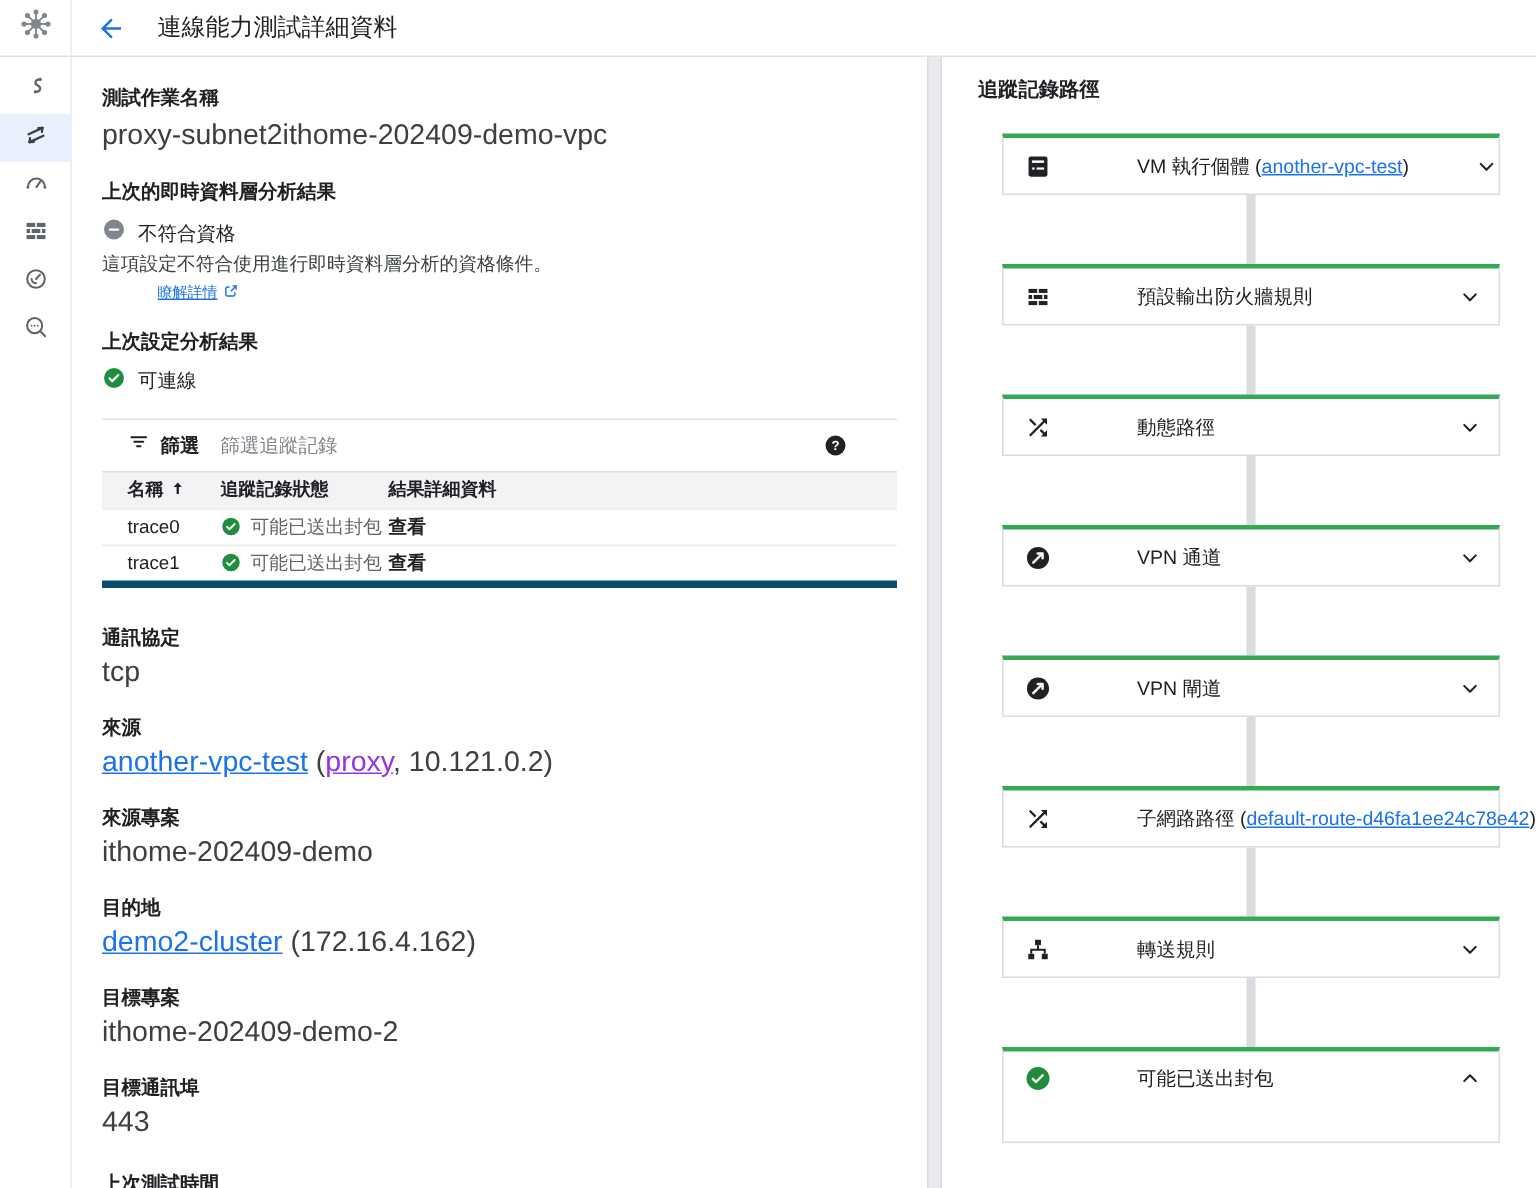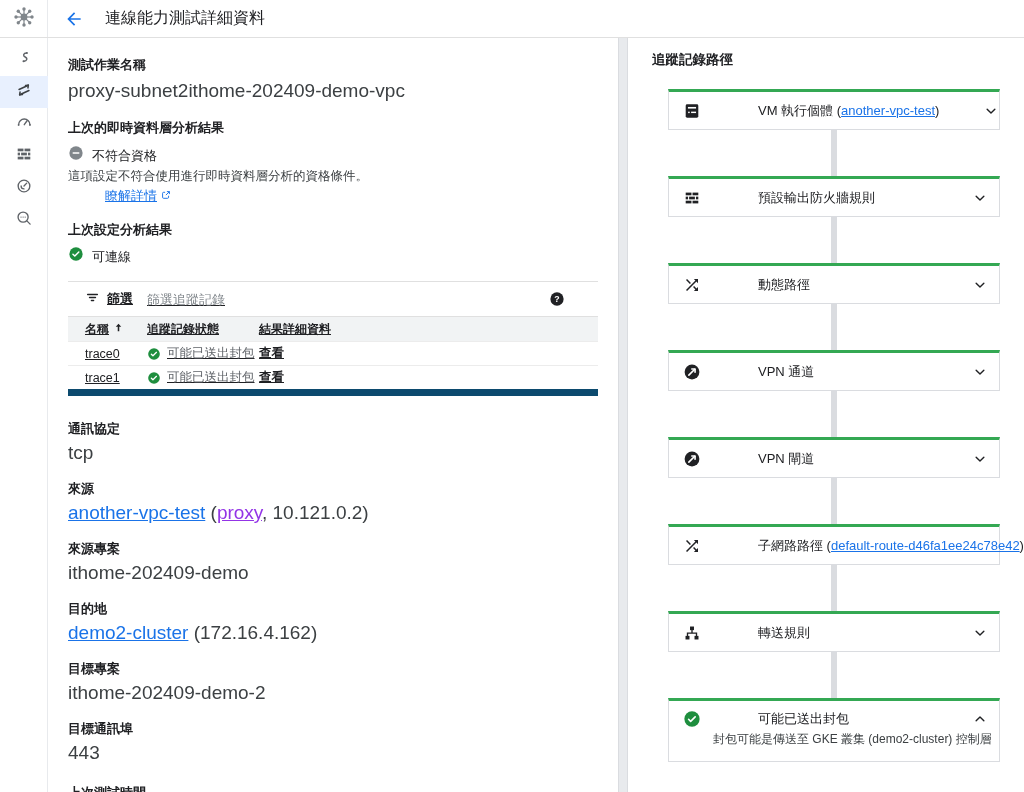--- a/index.html
+++ b/index.html
@@ -27,26 +27,26 @@
   .nav-item { width:48px; height:32px; display:flex; align-items:center; justify-content:center; cursor:pointer; }
   .nav-item.selected { background:#e8f0fe; }
   
   .main { position:absolute; top:38px; left:48px; width:570px; bottom:0; background:#fff; padding:19px 20px 0 20px; overflow:hidden; }
   .field-label { font-size:13px; font-weight:700; color:#202124; line-height:16px; margin-bottom:10px; }
   .field-value { font-size:19px; color:#3c4043; line-height:16px; }
   .gap-lg { margin-bottom:21px; }
   .status-line { display:flex; align-items:center; gap:8px; font-size:13px; color:#202124; line-height:18px; }
   .desc { font-size:12.5px; color:#3c4043; line-height:17px; margin-top:2px; }
   .learn-more { display:inline-flex; align-items:center; gap:3px; margin-top:2px; margin-bottom:17px;
-                color:#1a73e8; font-size:13px; text-decoration:underline; cursor:pointer;padding-left:37px; }
+                color:#1a73e8; font-size:10px; text-decoration:underline; cursor:pointer;padding-left:37px; }
   a.blue-link { color:#1a73e8; text-decoration:underline; cursor:pointer; }
   a.purple-link { color:#9334e6; text-decoration:underline; cursor:pointer; }
   .pre { white-space:pre; }
   
-  .trace-table { margin-top:14px; margin-bottom:25px; border-top:1px solid #e0e0e0; border-bottom:7px solid #0c4a6e;text-decoration:underline; }
+  .trace-table { margin-top:14px; margin-bottom:25px; border-top:1px solid #e0e0e0; border-bottom:5px solid #0c4a6e; }
   .filter-row { display:flex; align-items:center; height:34px; padding-left:17px; }
   .filter-label { font-size:13px; font-weight:700; color:#202124; margin-left:7px; }
   .filter-input { border:none; outline:none; flex:1; margin-left:14px; font-size:13px; color:#202124;
                   font-family:"Liberation Sans","DejaVu Sans",sans-serif; background:transparent; }
   .filter-input::placeholder { color:#80868b; }
   .help-btn { margin-right:33px; width:16px; height:16px; cursor:pointer; flex:none; }
   .t-head { display:flex; align-items:center; height:25px; background:#f1f3f4; border-top:1px solid #e0e0e0;
             padding-left:17px; font-size:12px; font-weight:700; color:#202124; }
   .t-row { display:flex; align-items:center; height:24px; border-top:1px solid #ececec; padding-left:17px; font-size:12.5px; }
   .col-name { width:62px; display:flex; align-items:center; gap:4px; }
@@ -426,21 +426,20 @@
       </div>
 
       <div class="card expanded">
         <span class="card-icon">
           <svg width="18" height="18" viewBox="0 0 20 20">
               <circle cx="10" cy="10" r="8.5" fill="#1e8e3e"></circle>
               <path d="M6.2 10.3l2.3 2.3 5-5" stroke="#fff" stroke-width="1.8" fill="none" stroke-linecap="round" stroke-linejoin="round"></path>
             </svg>
         </span>
         <span class="card-label"><span>可能已送出封包</span></span>
-        <span class="sub-note">封包可能是傳送至 GKE 叢集 (demo2-cluster) 控制層</span>
         <span class="chev">
           <svg width="14" height="14" viewBox="0 0 20 20" fill="none" stroke="#202124" stroke-width="2" stroke-linecap="round" stroke-linejoin="round">
               <path d="M4.5 12.5 10 7l5.5 5.5"></path>
             </svg>
         </span>
       </div>
     </div>
   </div>
 
 </div>

